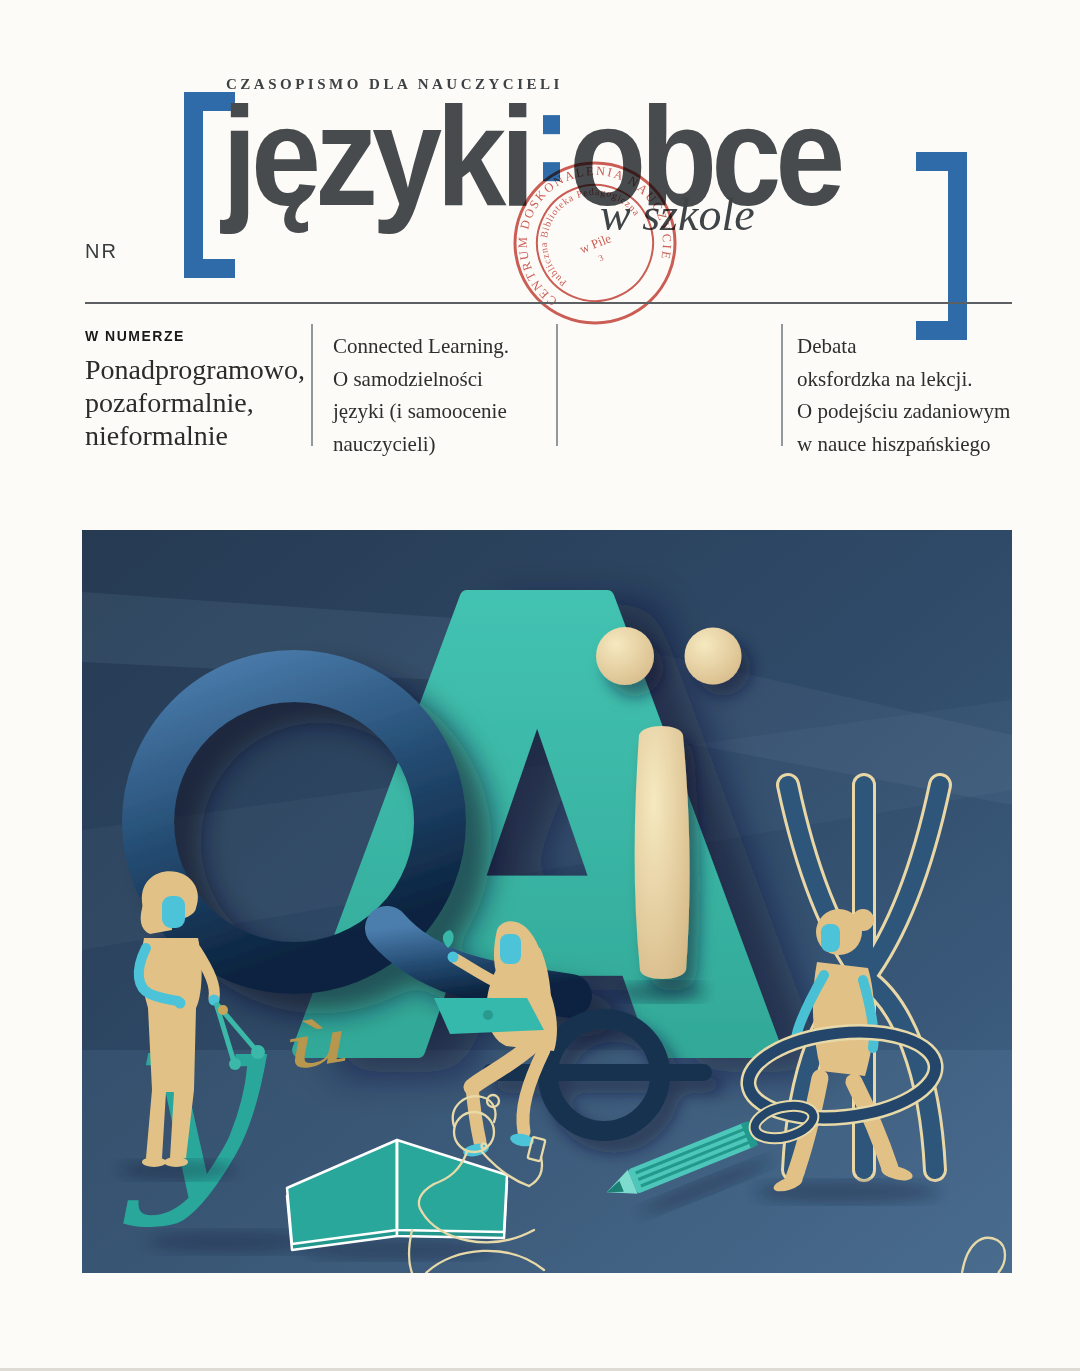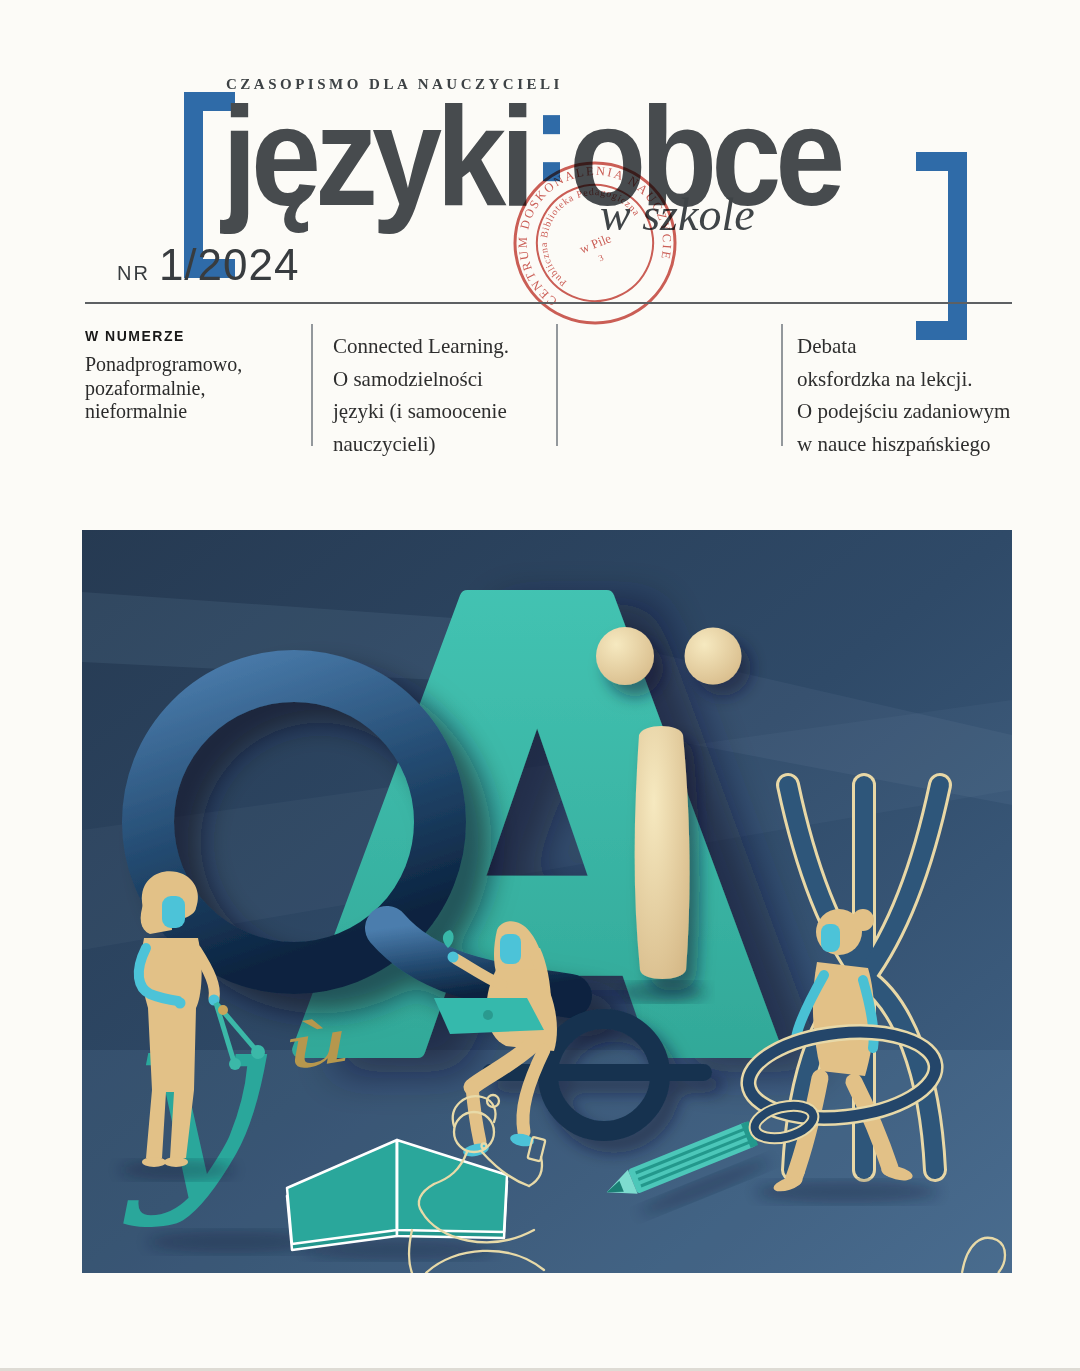--- a/index.html
+++ b/index.html
@@ -16,34 +16,34 @@
   .logo-words{position:absolute;left:222px;top:86px;display:flex;align-items:flex-start;
               font-weight:700;font-size:126px;line-height:1;letter-spacing:-6px;color:#474b4e;
               transform:scaleY(1.12);transform-origin:left top;}
   .logo-colon{display:inline-block;width:18px;margin:26px 8px 0 14px;}
   .logo-colon .dot{display:block;width:17px;height:17px;background:#2f6ba8;margin-bottom:25px;}
   .tagline{position:absolute;left:600px;top:188px;width:308px;text-align:left;
            font-family:"Liberation Serif",serif;font-style:italic;font-size:46px;color:#3f4447;}
 
   
   .issue{position:absolute;left:85px;top:240px;display:flex;align-items:baseline;gap:9px;color:#383c3f;}
-  .issue .lbl{font-size:20px;letter-spacing:2px;margin-left:32px;}
+  .issue .lbl{font-size:20px;letter-spacing:2px;}
   .issue .num{font-size:44px;font-weight:400;letter-spacing:1px;}
 
   .hrule{position:absolute;left:85px;top:302px;width:927px;height:2px;background:#5d6063;}
 
   
   .stamp{position:absolute;left:510px;top:158px;width:170px;height:170px;
          transform:rotate(-22deg);opacity:.82;mix-blend-mode:multiply;}
 
   
   .toc{position:absolute;left:0;top:322px;width:1077px;height:150px;color:#2e2e2e;}
   .toc .vdiv{position:absolute;top:2px;height:122px;width:1.5px;background:#93989c;}
   .toc-head{font-size:14px;font-weight:700;letter-spacing:1.5px;color:#191919;margin:6px 0 9px 0;}
-  .feature{font-family:"Liberation Serif",serif;font-size:20px;line-height:1.18;color:#2b2b2b;white-space:pre-line;}
+  .feature{font-family:"Liberation Serif",serif;font-size:28px;line-height:1.18;color:#2b2b2b;white-space:pre-line;}
   .toc-item{position:absolute;top:8px;font-family:"Liberation Serif",serif;font-size:21px;line-height:1.55;white-space:pre-line;}
   .c1{position:absolute;left:85px;width:230px;top:0;}
 
   
   .illo{position:absolute;left:82px;top:530px;width:930px;height:743px;}
 </style>
 </head>
 <body>
 
 <div class="page">
@@ -79,21 +79,20 @@
     </text>
     <text font-family="Liberation Serif,serif" font-size="10" letter-spacing="0.8" fill="#c23b33">
       <textPath href="#arcInner" startOffset="1%">Publiczna Biblioteka Pedagogiczna</textPath>
     </text>
     <text x="85" y="90" text-anchor="middle" font-family="Liberation Serif,serif" font-size="13" fill="#c23b33">w Pile</text>
     <text x="85" y="104" text-anchor="middle" font-family="Liberation Serif,serif" font-size="9" fill="#c23b33">3</text>
   </svg>
 
   <div class="issue">
     <span class="lbl">NR</span>
-    <span class="num">1/2024</span>
   </div>
 
   <div class="hrule"></div>
 
   <div class="toc">
     <div class="c1">
       <div class="toc-head">W NUMERZE</div>
       <div class="feature">Ponadprogramowo,
 pozaformalnie,
 nieformalnie</div>

